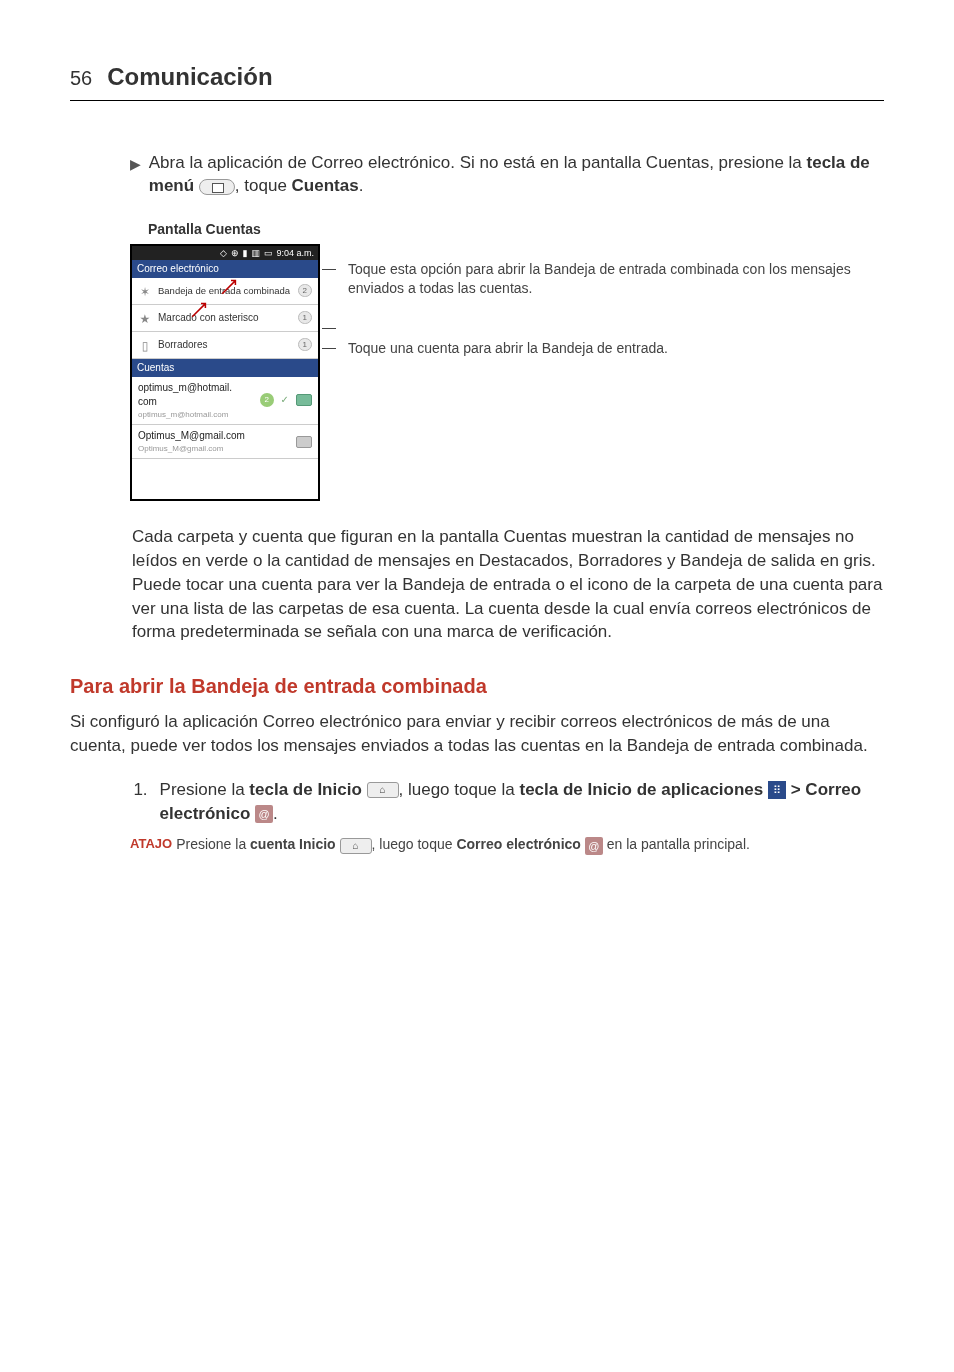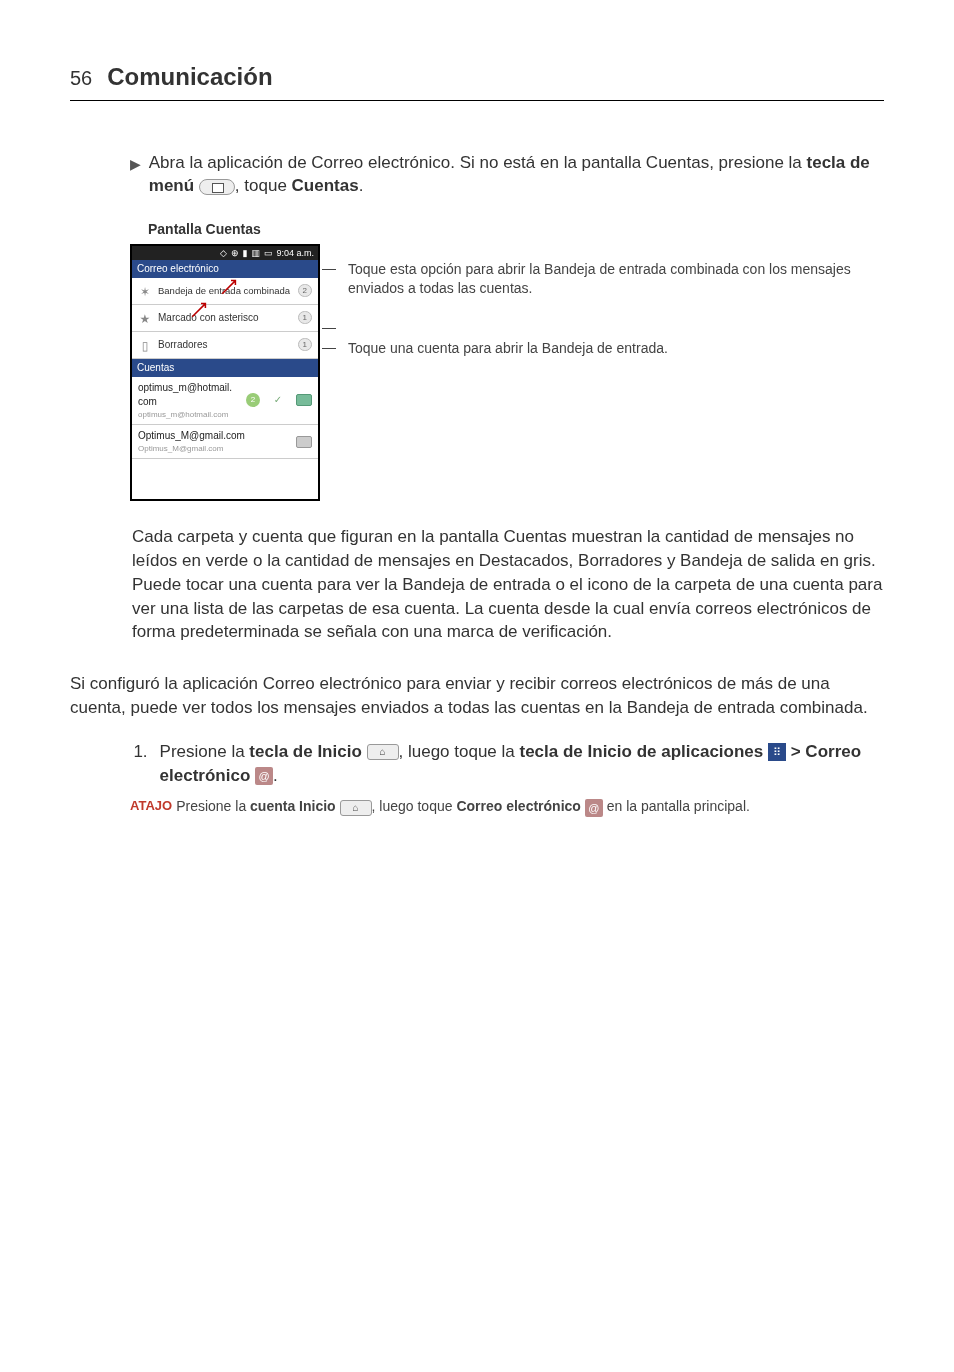--- a/index.html
+++ b/index.html
@@ -73,21 +73,21 @@
   .badge {
     margin-left: auto;
     background: #e8e8e8; border: 1px solid #bbb; border-radius: 8px;
     font-size: 8px; padding: 0 4px; color: #666;
   }
   .sub-bar {
     background: #2a4a8a; color: #fff; font-size: 10px; padding: 2px 5px;
   }
   .acct {
     padding: 4px 6px; border-bottom: 1px solid #ccc;
-    display: flex; align-items: center; gap: 14px;
+    display: flex; align-items: center; gap: 7px;
   }
   .acct .names { flex: 1; }
   .acct-main { font-size: 10px; color: #222; }
   .acct-sub { font-size: 8px; color: #999; }
   .count-round {
     width: 14px; height: 14px; border-radius: 50%; background: #9c7;
     color: #fff; font-size: 8px; text-align: center; line-height: 14px;
   }
   .check { color: #7a7; font-size: 10px; }
   .pointer-arrow {
@@ -223,20 +223,21 @@
 
     <div class="callouts">
       <div class="co-line"><span class="co-dash"></span><span>Toque esta opción para abrir la Bandeja de entrada combinada con los mensajes enviados a todas las cuentas.</span></div>
       <div class="co-line"><span class="co-dash"></span></div>
       <div class="co-line"><span class="co-dash"></span><span>Toque una cuenta para abrir la Bandeja de entrada.</span></div>
     </div>
   </div>
 
   <p class="body-para">Cada carpeta y cuenta que figuran en la pantalla Cuentas muestran la cantidad de mensajes no leídos en verde o la cantidad de mensajes en Destacados, Borradores y Bandeja de salida en gris. Puede tocar una cuenta para ver la Bandeja de entrada o el icono de la carpeta de una cuenta para ver una lista de las carpetas de esa cuenta. La cuenta desde la cual envía correos electrónicos de forma predeterminada se señala con una marca de verificación.</p>
 
+  <h3 class="h-red">Para abrir la Bandeja de entrada combinada</h3>
 
   <p class="intro-para">Si configuró la aplicación Correo electrónico para enviar y recibir correos electrónicos de más de una cuenta, puede ver todos los mensajes enviados a todas las cuentas en la Bandeja de entrada combinada.</p>
 
   <div class="step-row">
     <span class="step-num">1.</span>
     <div>
       <span>Presione la </span><span class="bold">tecla de Inicio </span><span class="home-icon">⌂</span><span>, luego toque la </span><span class="bold">tecla de Inicio de aplicaciones </span><span class="apps-icon">⠿</span><span class="bold"> &gt; </span><span class="bold">Correo electrónico </span><span class="email-app-icon">@</span><span>.</span>
     </div>
   </div>
 

